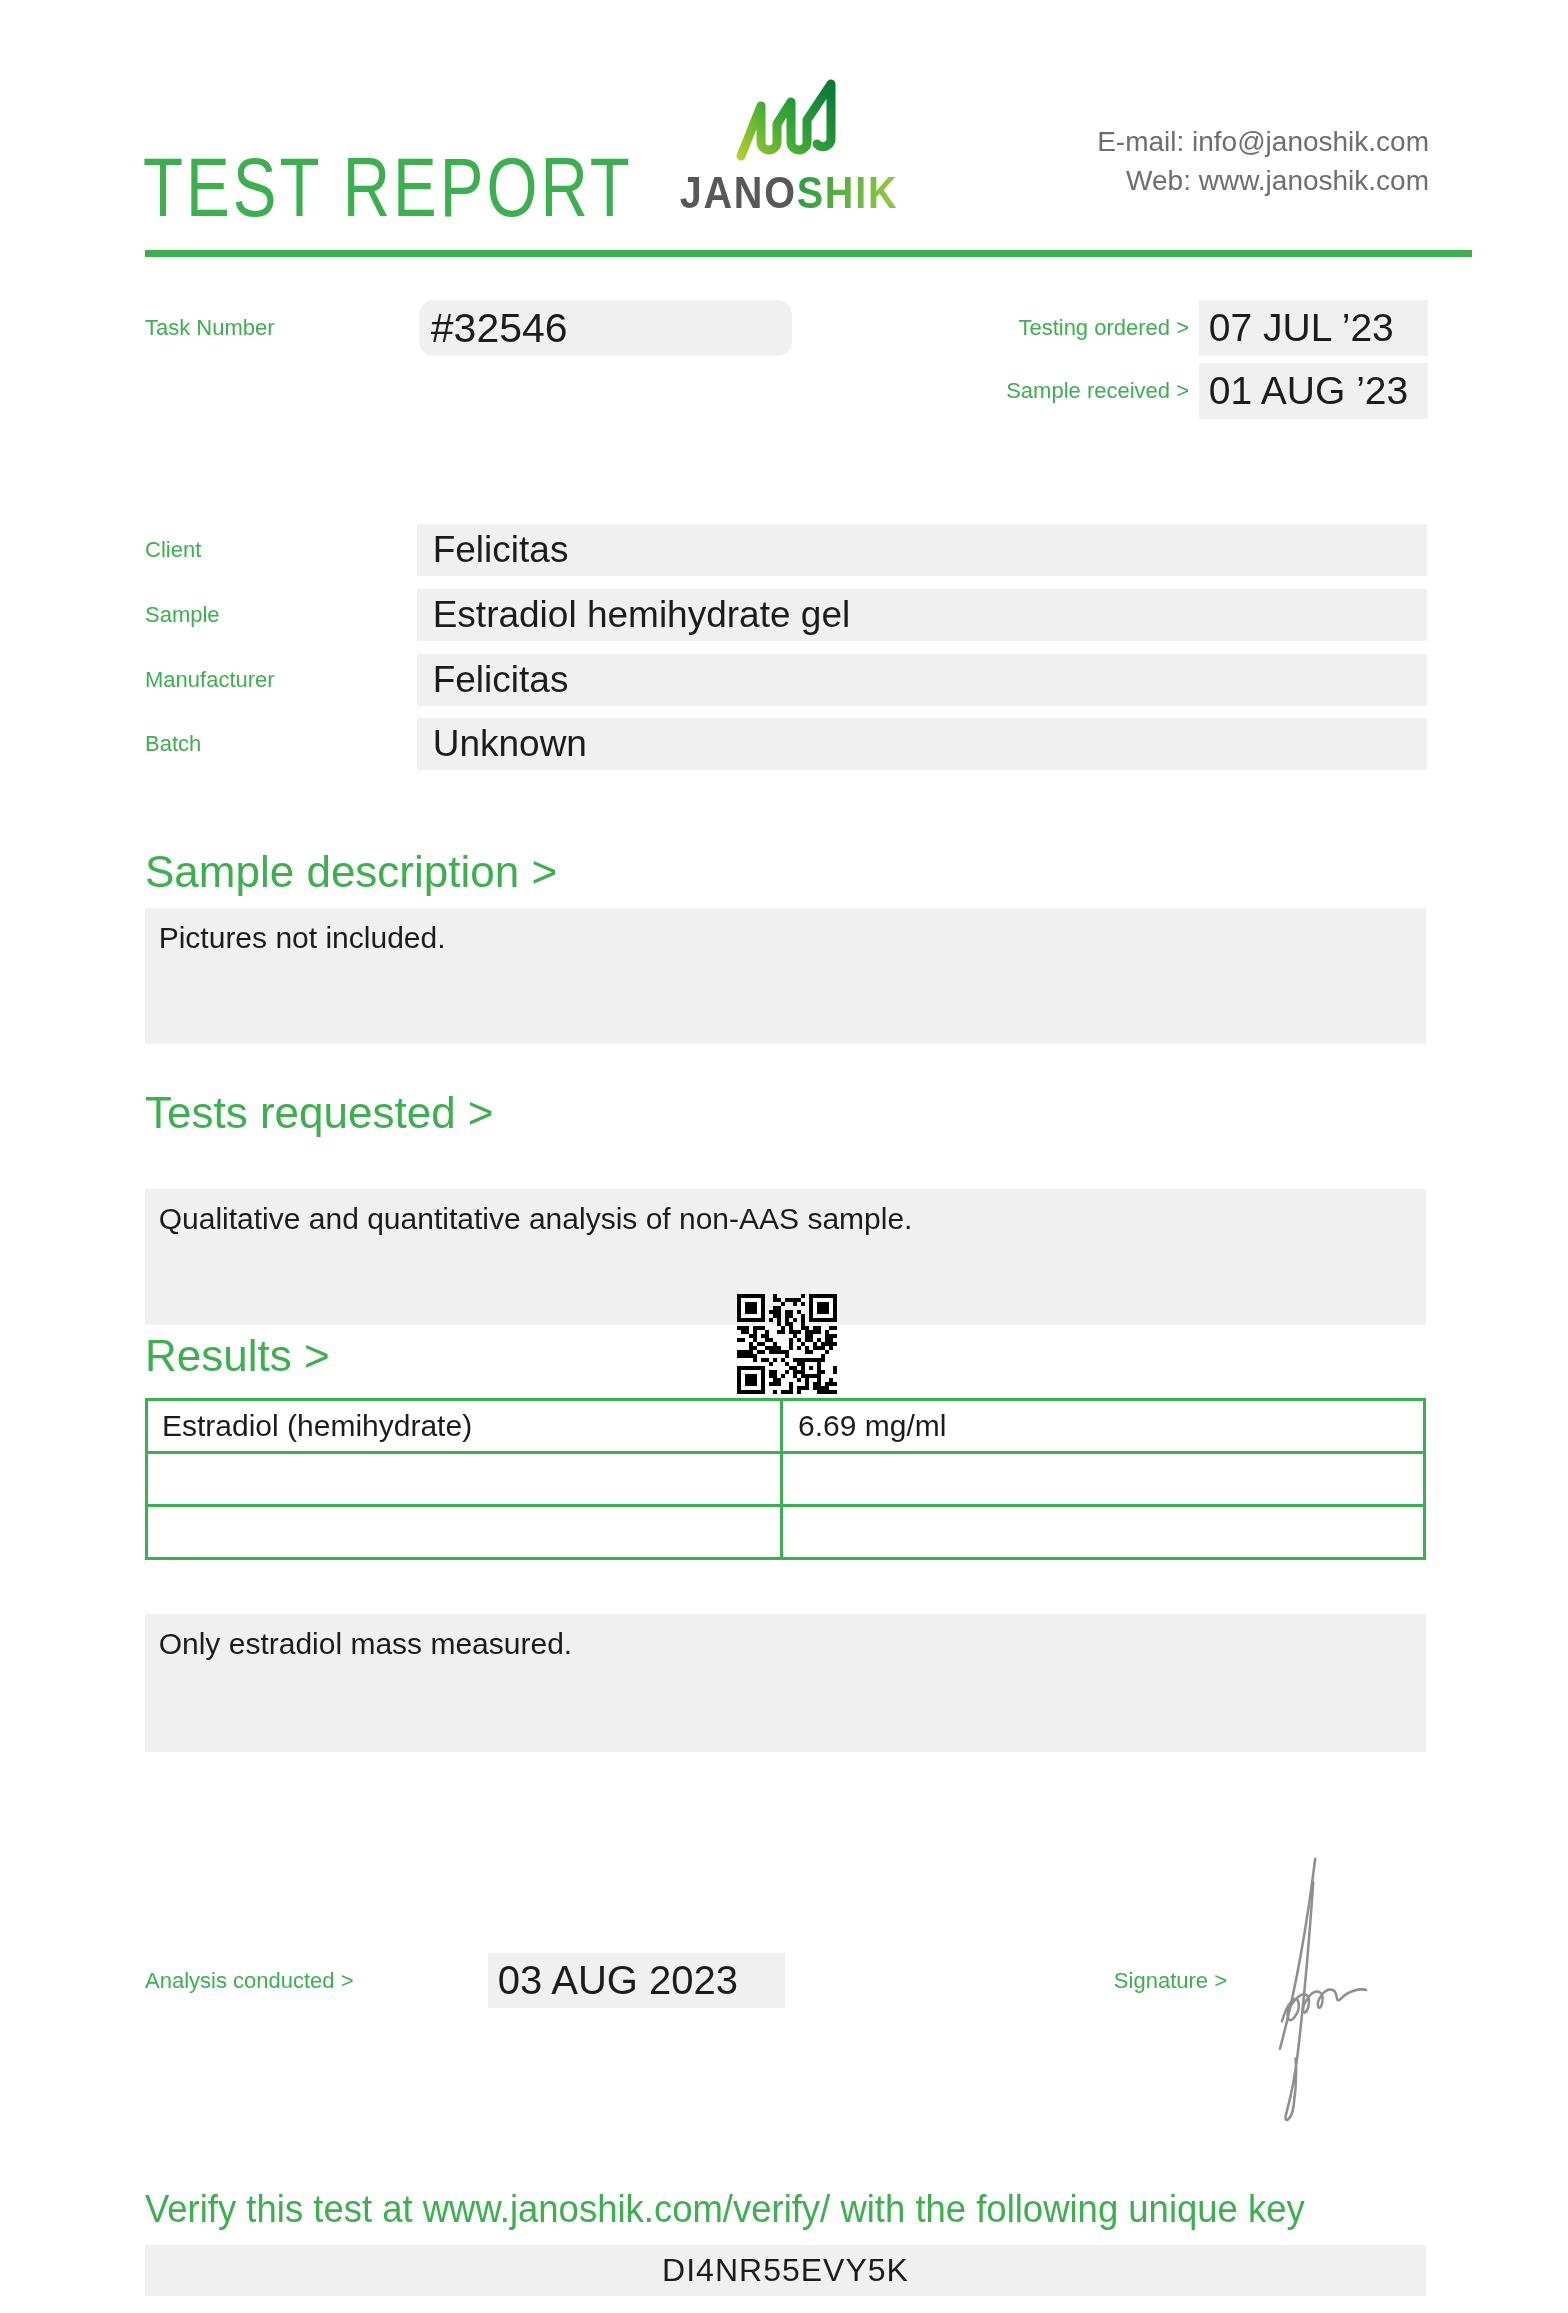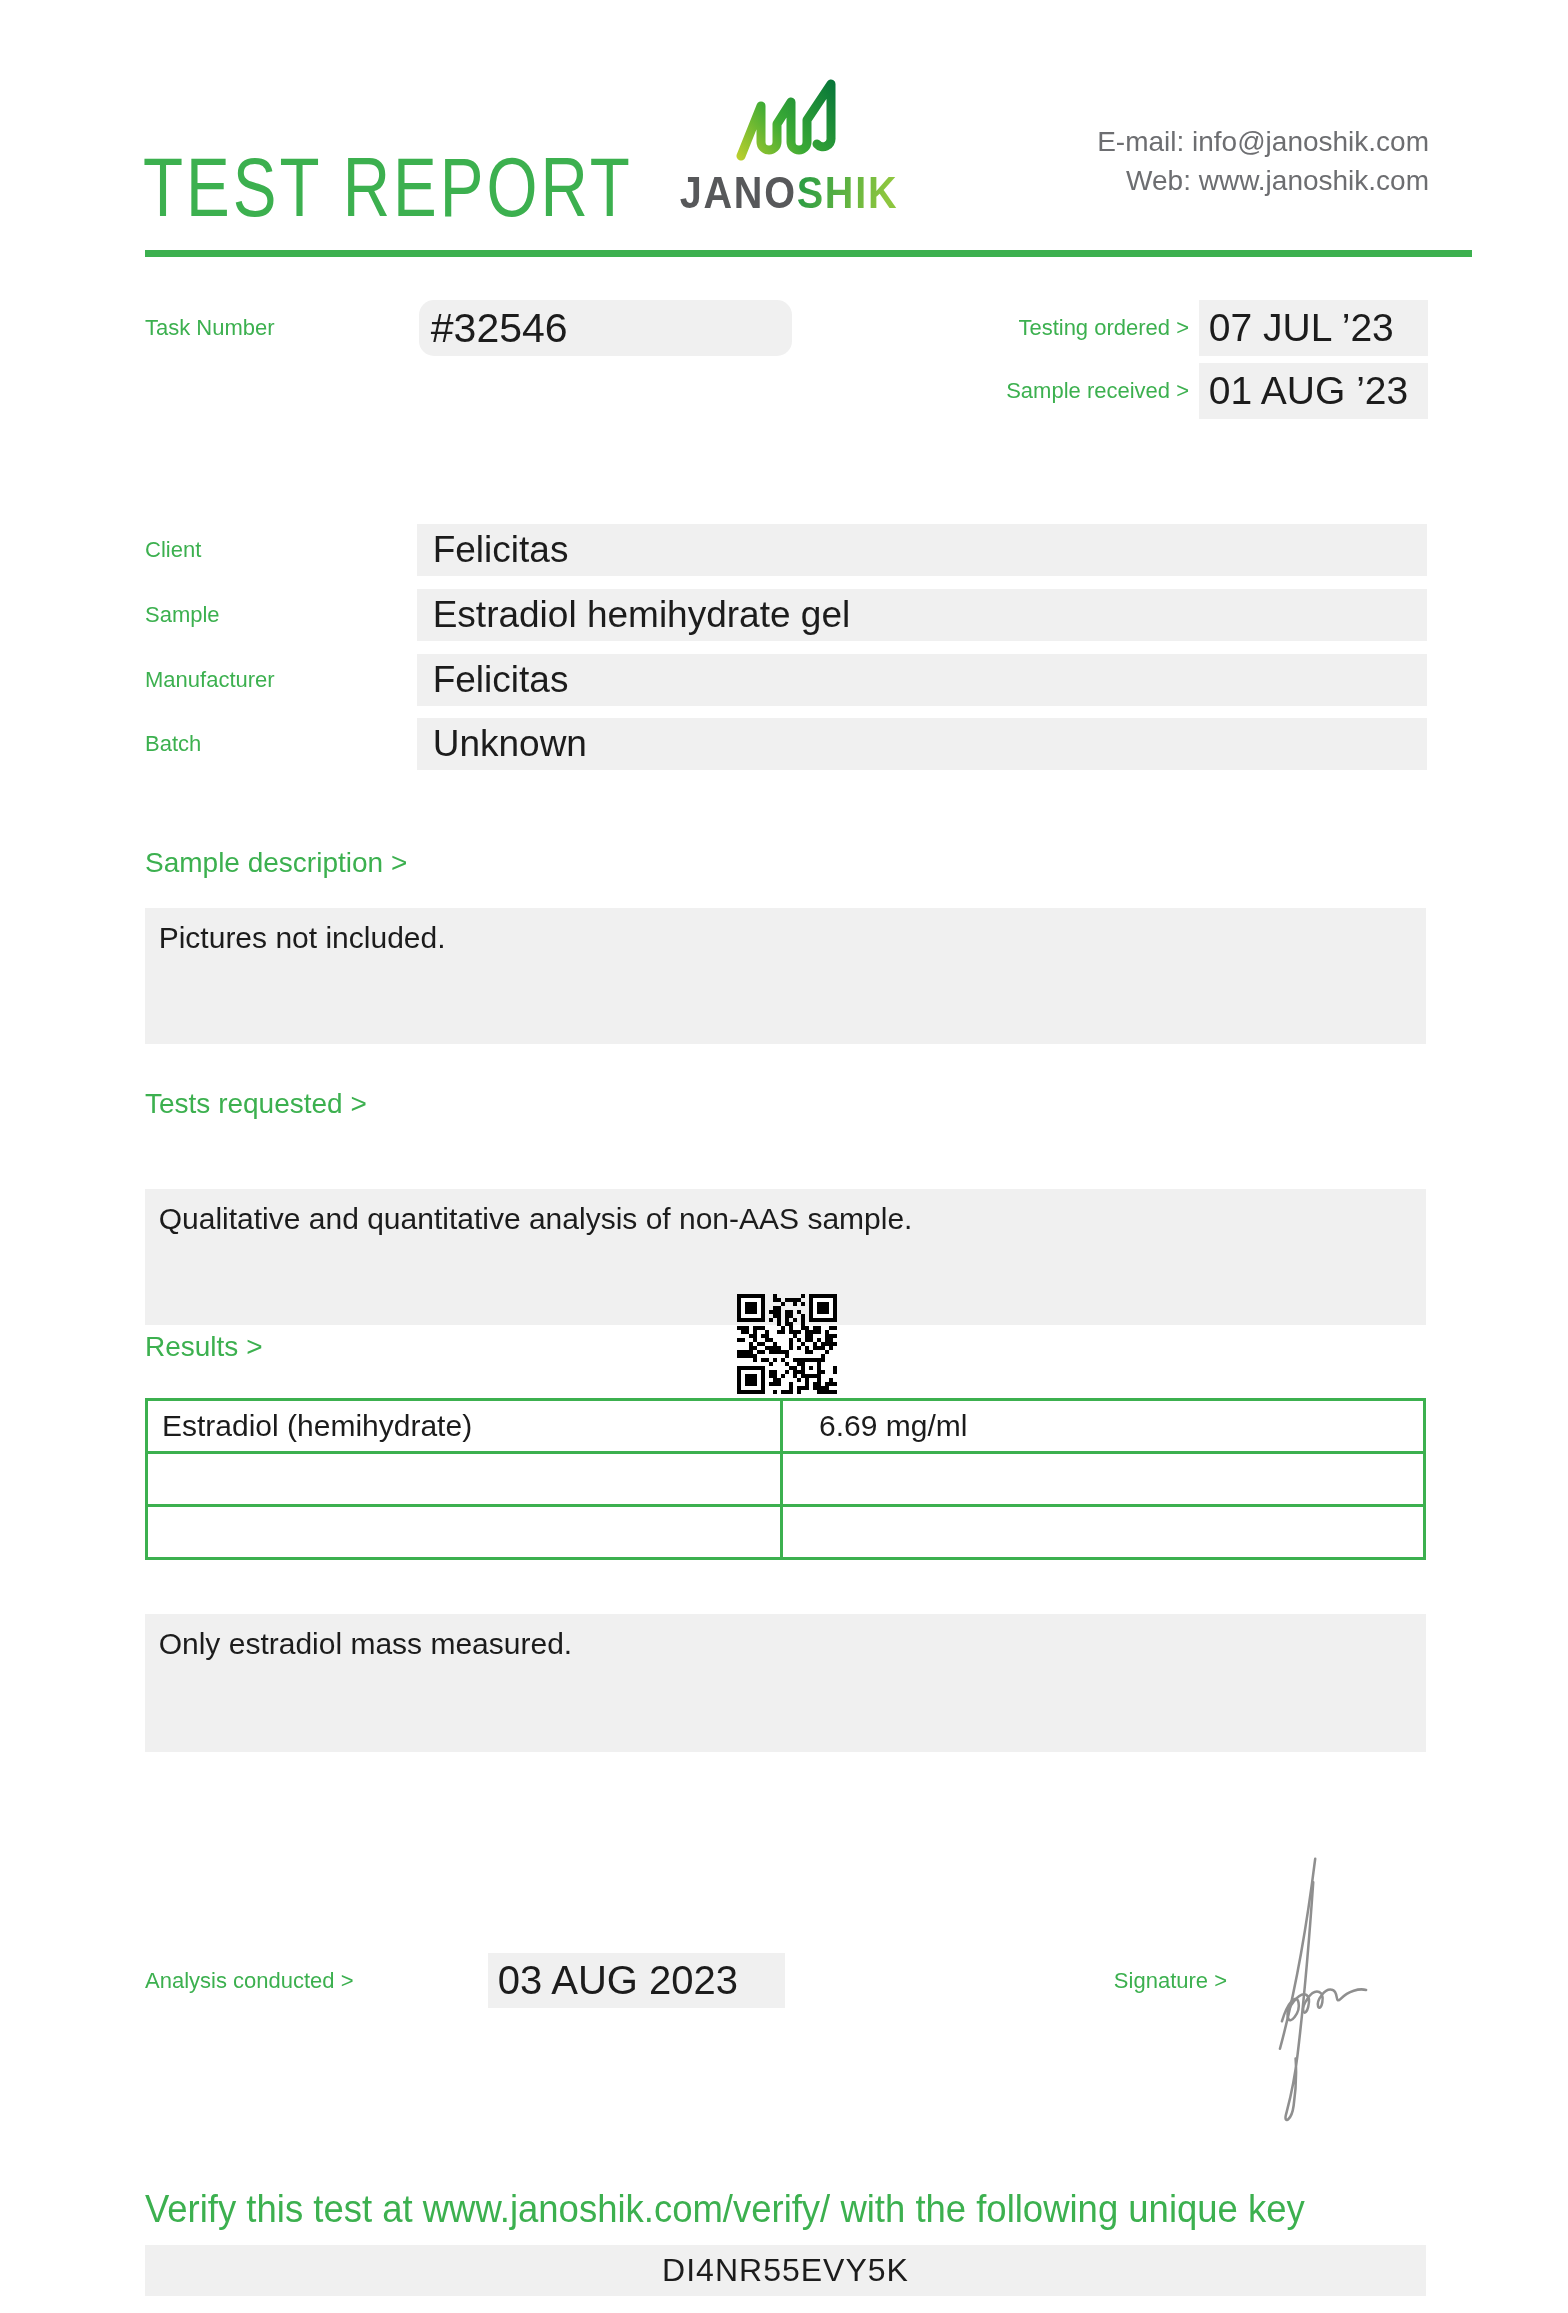--- a/index.html
+++ b/index.html
@@ -33,37 +33,37 @@
   .date-label{width:326px;left:863px;text-align:right;line-height:56px;}
   .date-box{left:1199px;width:229px;height:56px;}
   .date-box .value{font-size:39px;line-height:56px;padding-left:9.8px;display:block;}
   .r1{top:300px;} .r2{top:363px;}
   
   .field-label{left:145px;line-height:52px;}
   .field-box{left:417px;width:1010px;height:52px;}
   .field-box .value{font-size:37px;line-height:52px;padding-left:15.7px;display:block;}
   .f0{top:524px;} .f1{top:589px;} .f2{top:654px;} .f3{top:718px;}
   
-  .heading{left:145px;font-size:28px;color:var(--green);white-space:nowrap;}
+  .heading{left:145px;font-size:44px;color:var(--green);white-space:nowrap;}
   .block{left:145px;width:1281px;background:var(--graybox);box-sizing:border-box;
          padding:11.8px 13.7px;font-size:30px;line-height:36px;color:var(--dark);}
   .h-desc{top:847px;} .b-desc{top:908px;height:136px;}
   .h-tests{top:1088px;} .b-tests{top:1153px;height:136px;margin-top:36px;}
   .h-results{top:1331px;}
   .h-comments{top:1615px;} .b-comments{top:1614px;height:138px;}
   .qr{left:737px;top:1294px;width:100px;height:100px;}
   
   .rtable{position:absolute;left:145px;top:1398px;width:1281px;border:3.9px solid var(--green);
           box-sizing:border-box;background:#fff;}
   .rrow{display:flex;border-top:3.9px solid var(--green);}
   .rrow:first-child{border-top:none;}
   .rcell{height:50px;line-height:50px;font-size:30px;color:var(--dark);box-sizing:border-box;
          white-space:nowrap;overflow:hidden;}
   .rcell.c1{width:635px;border-right:3.9px solid var(--green);padding-left:14px;}
-  .rcell.c2{flex:1;padding-left:36px;}
+  .rcell.c2{flex:1;padding-left:15px;}
   
   .analysis-label{left:145px;top:1953px;line-height:55px;}
   .analysis-box{left:488px;top:1953px;width:297px;height:55px;}
   .analysis-box .value{font-size:40px;line-height:55px;padding-left:9.8px;display:block;}
   .sig-label{left:980px;top:1953px;width:247px;text-align:right;line-height:55px;}
   .signature{left:1266px;top:1849px;width:116px;height:280px;}
   .verify-line{left:145px;top:2188px;font-size:38px;color:var(--green);white-space:nowrap;
                transform:scaleX(.96);transform-origin:left top;}
   .key-box{left:145px;top:2245px;width:1281px;height:51px;}
   .key-box .value{display:block;text-align:center;font-size:32px;line-height:51px;letter-spacing:1px;}

